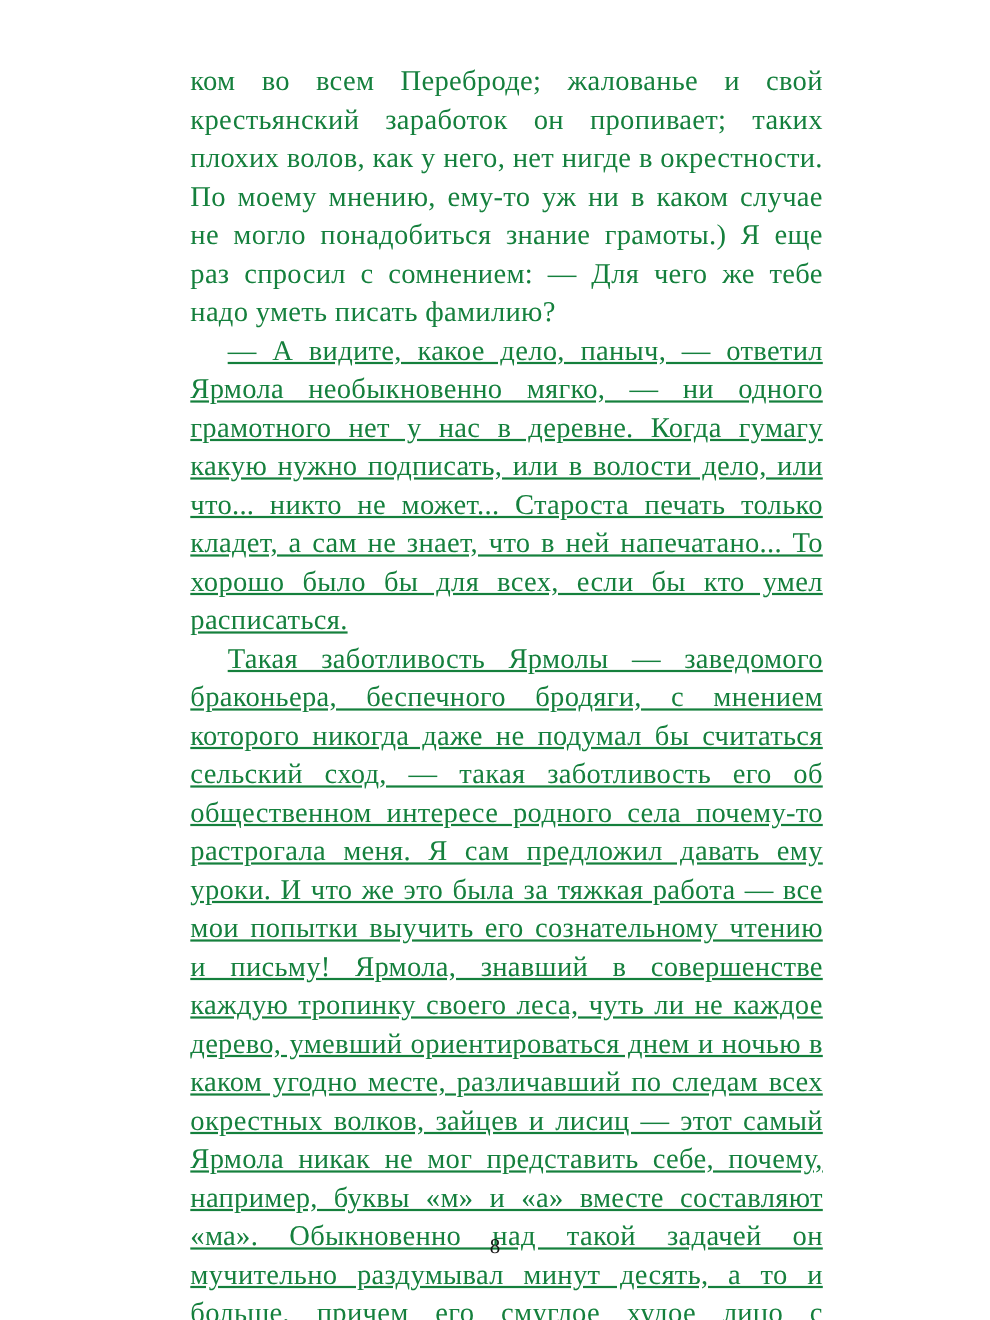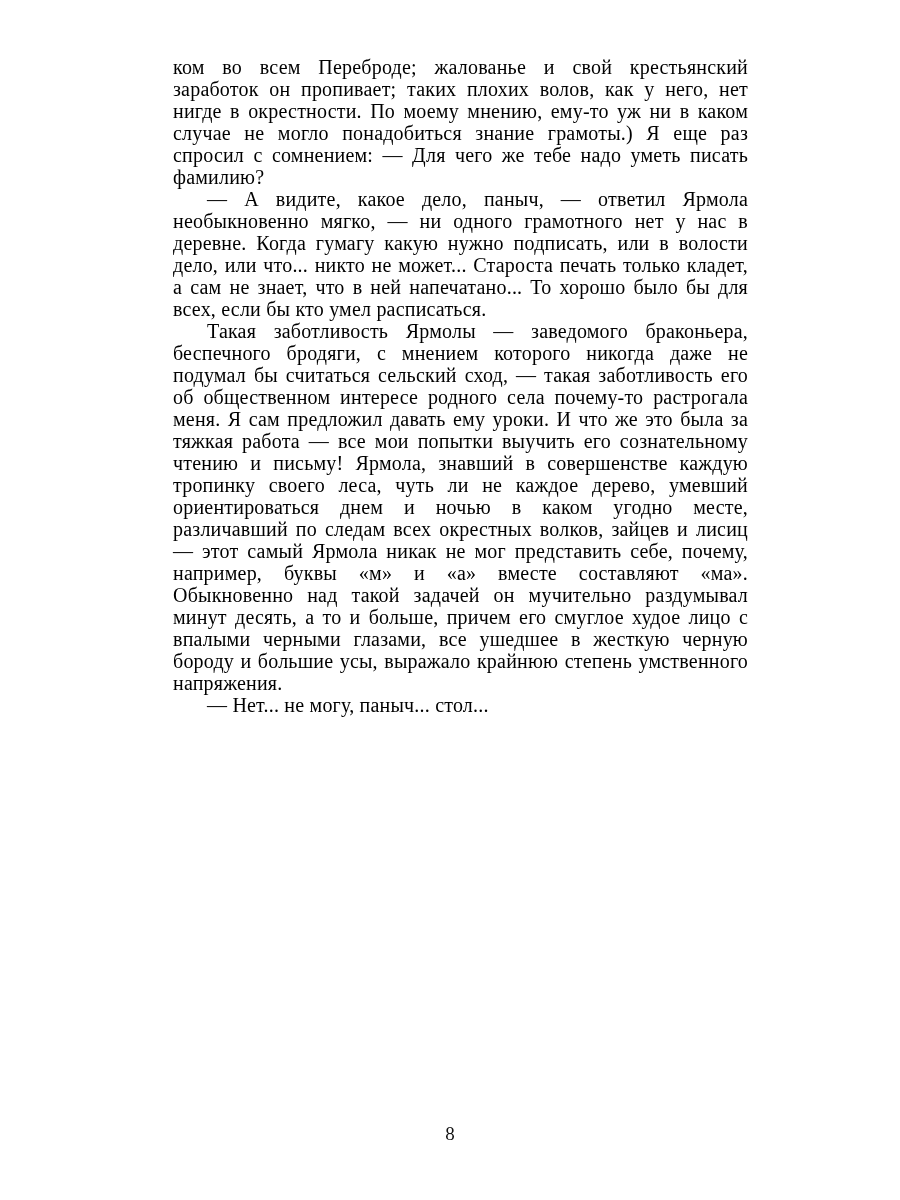--- a/index.html
+++ b/index.html
@@ -23,32 +23,33 @@
     background: #ffffff;
   }
   .text-column {
     position: absolute;
     left: 173px;
     top: 56px;
     width: 575px;
   }
   .para {
     margin: 0;
-    font-size: 20px;
-    line-height: 22px;
+    font-size: 26px;
+    line-height: 35px;
     text-align: justify;
     text-justify: inter-word;
-    color: #000000;
+    color: #15803d;
     letter-spacing: 0.01em;
   }
   .para.indent {
     text-indent: 34px;
   }
   .para + .para {
     margin-top: 0;
+    text-decoration: underline;
   }
   .page-number {
     position: absolute;
     left: 0;
     top: 1122px;
     width: 900px;
     text-align: center;
     font-size: 19px;
     line-height: 24px;
     color: #141414;

